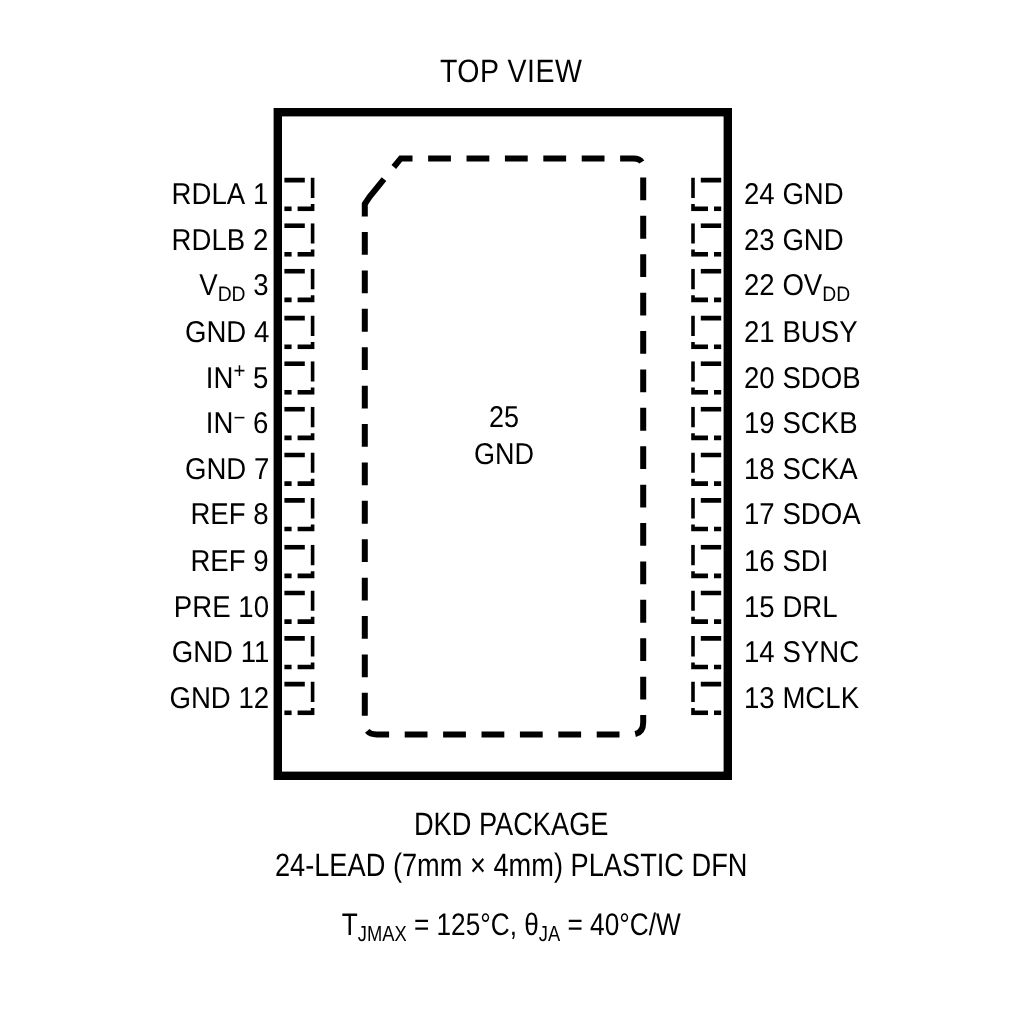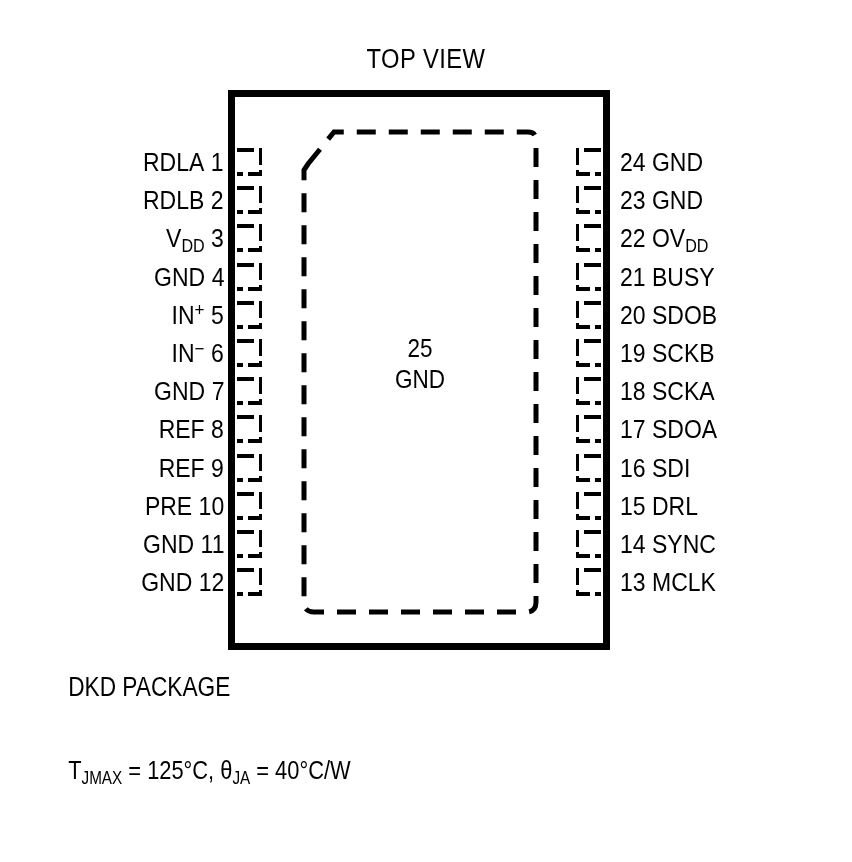--- a/index.html
+++ b/index.html
@@ -127,21 +127,21 @@
     position: relative;
     top: -0.40em;
     line-height: 1;
   }
 
   
   .caption {
     position: absolute;
     left: 0;
     width: 852px;
-    text-align: left;
+    text-align: center;
     white-space: nowrap;
   }
   .cap-line {
     transform: scaleX(0.84);
     transform-origin: center center;
     white-space: nowrap;
   }
   .caption sub {
     font-size: 0.70em;
     vertical-align: baseline;
@@ -322,20 +322,23 @@
           <path d="M 1 2 L 25 2 L 25 26 L 1 26" fill="none" stroke="#000" stroke-width="4" stroke-dasharray="17 5" stroke-linecap="butt" transform="translate(26,0) scale(-1,1)"></path>
         </svg>
       </div>
       <div class="pin-label pin-label-right" style="top: 568.2px;"><span>13</span>&nbsp;<span>MCLK</span></div>
     </div>
 
   <div class="caption cap-pkg">
     <div class="cap-line">DKD PACKAGE</div>
   </div>
 
+  <div class="caption cap-lead">
+    <div class="cap-line">24-LEAD (7mm × 4mm) PLASTIC DFN</div>
+  </div>
 
   <div class="caption cap-therm">
     <div class="cap-line">
       <span>T</span><sub>JMAX</sub><span> = 125°C, </span><span>θ</span><sub>JA</sub><span> = 40°C/W</span>
     </div>
   </div>
 
 
 </div>
 

